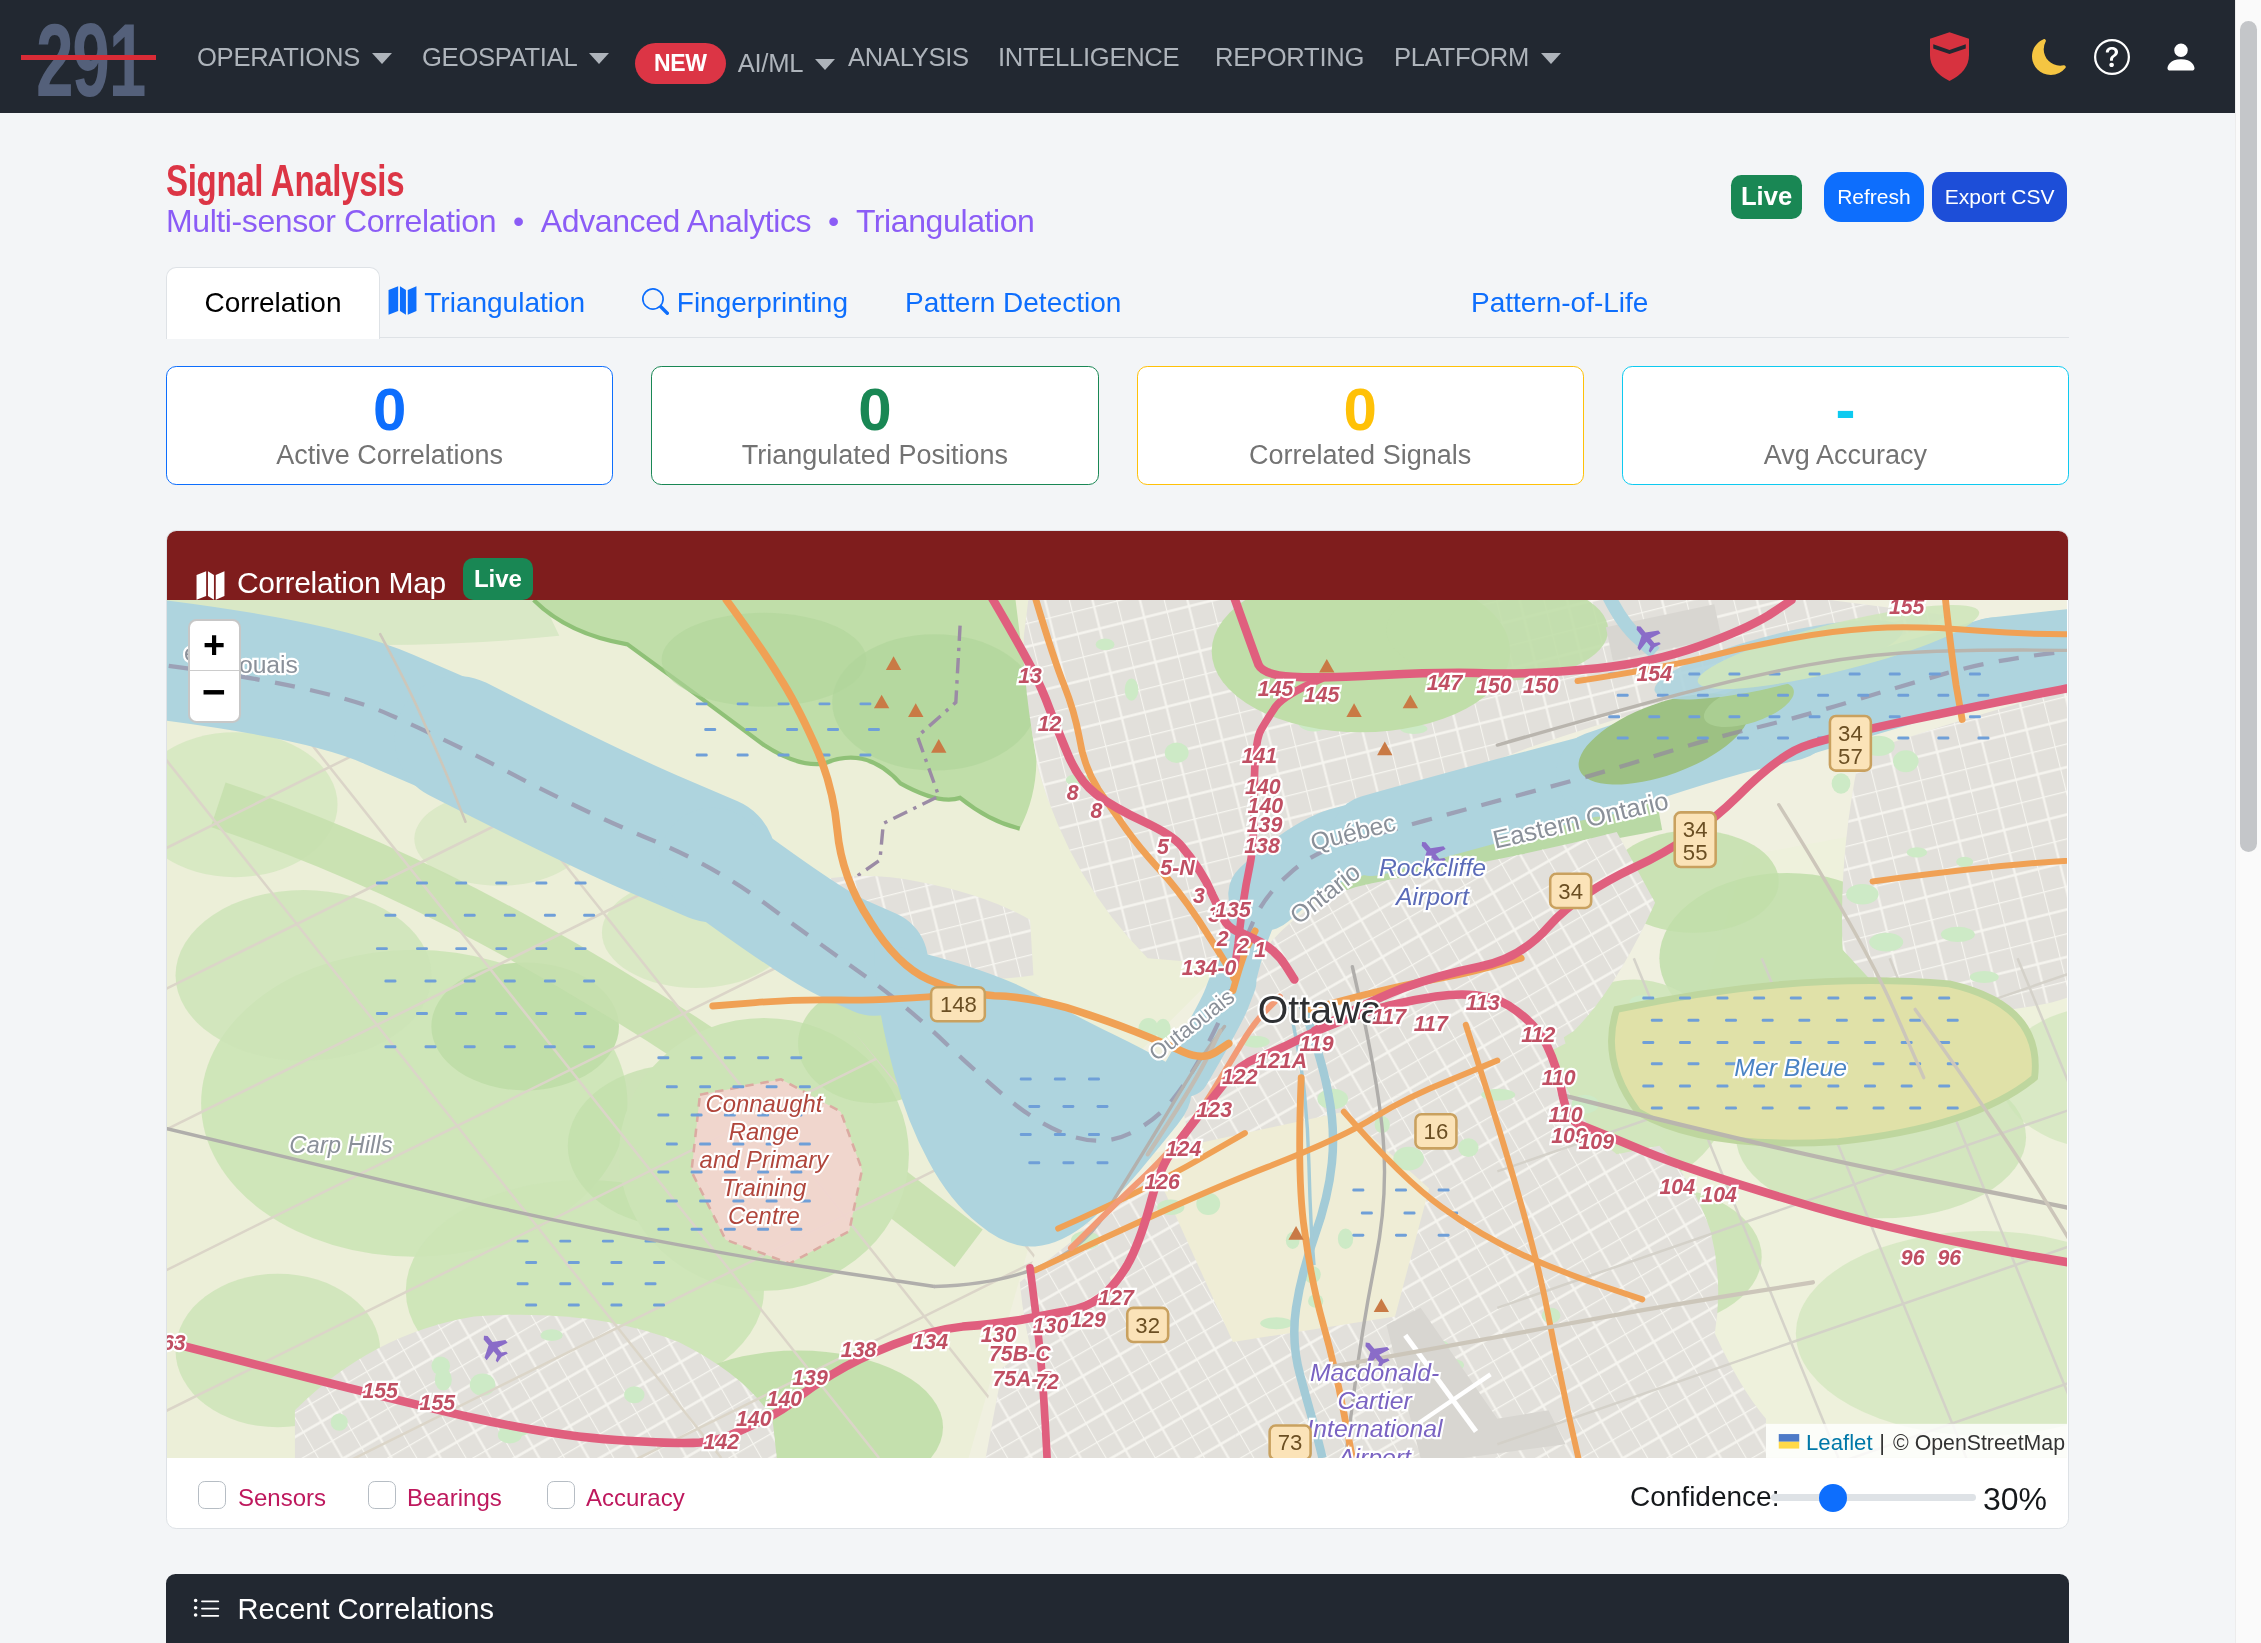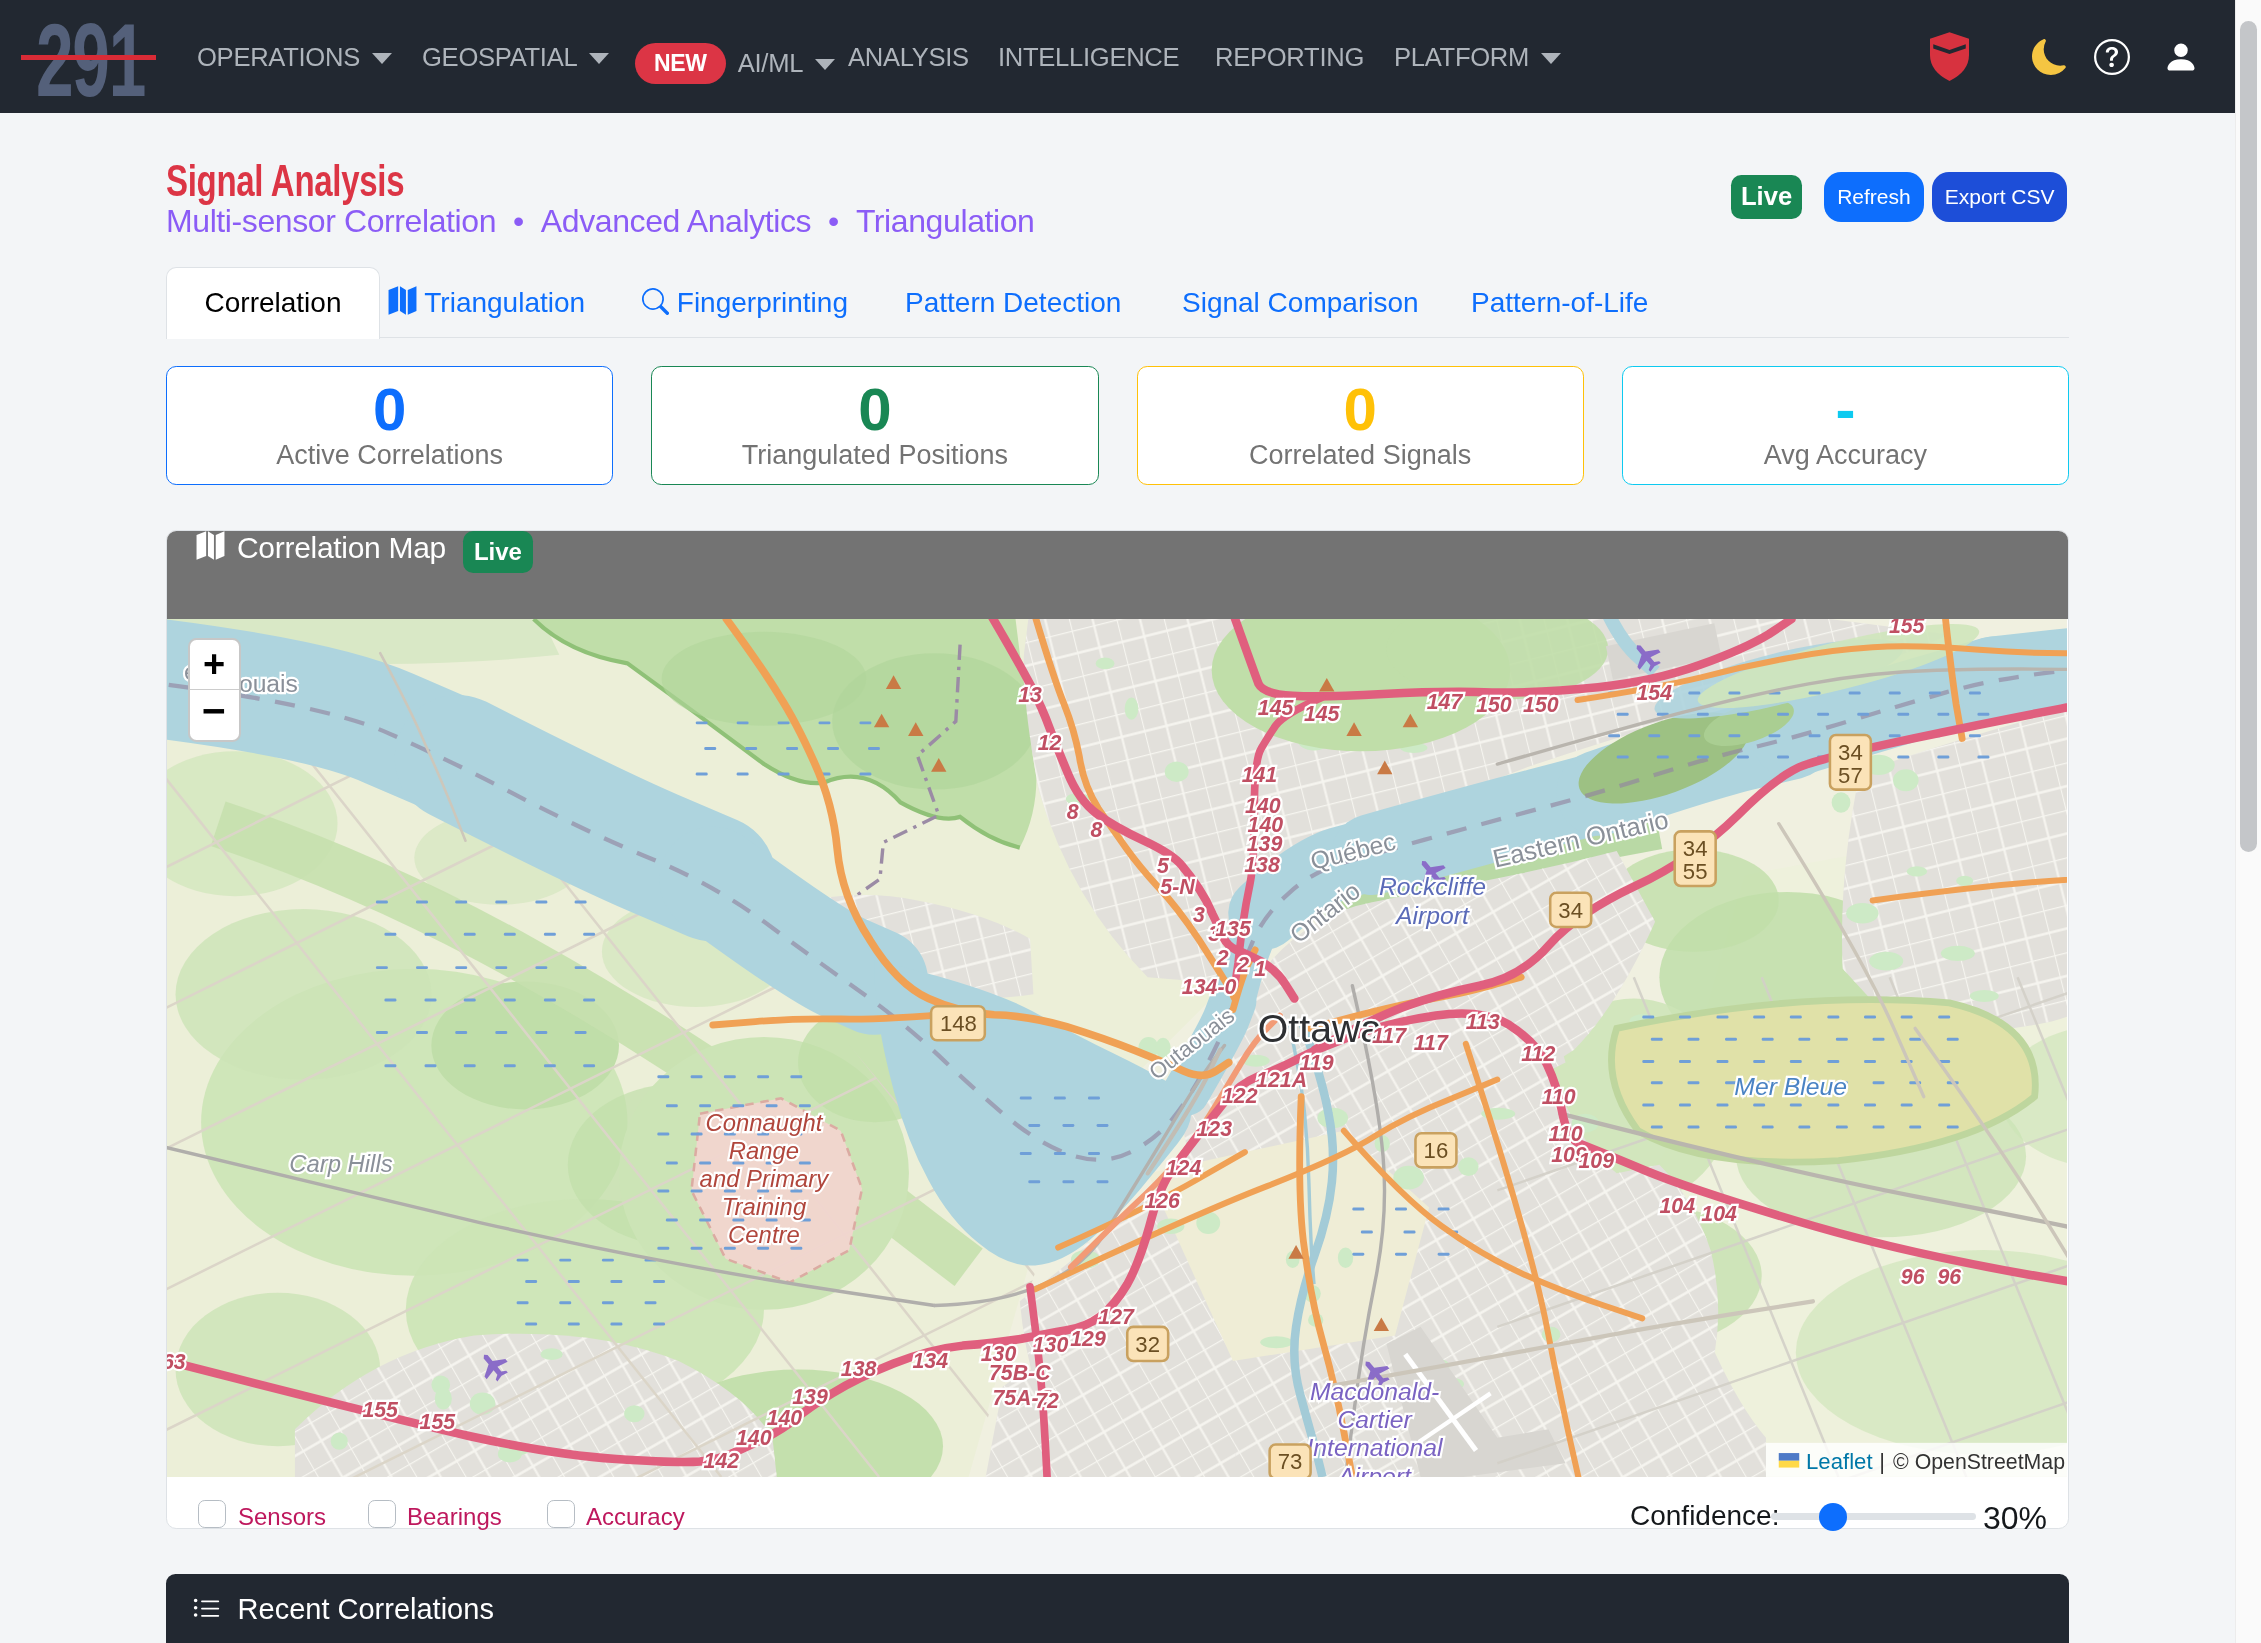--- a/index.html
+++ b/index.html
@@ -16,21 +16,21 @@
 .live{background:#198754;color:#fff;font-size:25.6px;font-weight:bold;padding:7.7px 10.2px;border-radius:10.2px}
 .btn{font-size:21px;color:#fff;padding:12.8px 12.8px;border-radius:17px}
 .tabs{position:absolute;left:0;top:154px;width:1903px;height:71px;border-bottom:1.7px solid #dee2e6}
 .tab{position:absolute;top:0;height:71px;font-size:28px;line-height:71px;color:#0d6efd;white-space:nowrap}
 .tabact{position:absolute;left:0;top:0;width:214px;height:72px;background:#fff;border:1.7px solid #dee2e6;border-bottom:0;border-radius:10.2px 10.2px 0 0;color:#000;text-align:center;font-size:28px;line-height:69px}
 .cards{position:absolute;left:0;top:253px;width:1903px;display:flex;gap:38px}
 .card{flex:1;height:119px;background:#fff;border-radius:10.2px;border:1.7px solid;text-align:center;padding-top:12px}
 .cnum{font-size:60px;font-weight:bold;line-height:61px}
 .clab{font-size:27px;color:#737373;margin-top:0px}
 .mapcard{position:absolute;left:0;top:417px;width:1903px;height:999px;background:#fff;border:0.9px solid #dee2e6;border-radius:10.2px}
-.mhead{height:88px;background:#737373;border-radius:9.4px 9.4px 0 0;color:#fff;display:flex;align-items:flex-start;padding-left:29px}
+.mhead{height:69px;background:#7f1d1d;border-radius:9.4px 9.4px 0 0;color:#fff;display:flex;align-items:flex-end;padding-left:29px}
 .mtitle{font-size:30px;margin-left:12px;letter-spacing:-0.3px}
 .mlive{background:#198754;color:#fff;font-size:24px;font-weight:bold;padding:6.8px 11px;border-radius:10.2px;margin-left:17px}
 .mapbox{position:relative;width:1900px;height:858px;overflow:hidden}
 .zoomctl{position:absolute;left:20.5px;top:19px;width:53px;height:104px;background:#fff;border:2.6px solid rgba(0,0,0,.22);border-radius:8.5px;z-index:5}
 .zoomctl .zp{height:50px;border-bottom:1.7px solid #ccc;text-align:center;font-size:38px;line-height:48px;color:#000;font-weight:bold}
 .zoomctl .zm{height:49px;text-align:center;font-size:41px;line-height:43px;color:#000;font-weight:bold}
 .mfoot{position:relative;height:71px}
 .cb{position:absolute;top:23px;width:28px;height:28px;background:#fff;border:1.7px solid #b6bdc4;border-radius:6.8px}
 .cblab{position:absolute;top:26px;font-size:24px;color:#be185d}
 .conf{position:absolute;top:23px;font-size:28px;color:#15181b}
@@ -84,21 +84,20 @@
  </div>
  <div class="tabs">
   <div class="tabact">Correlation</div>
   <div class="tab" style="left:222px"><svg width="29" height="29" viewBox="0 0 16 16" fill="#0d6efd" style="vertical-align:-3.4px">
           <path d="M5.6 0.2 L0.3 2.2 L0.3 15.8 L5.6 13.8 Z M6.6 0.2 L9.9 2.2 L9.9 15.8 L6.6 13.8 Z M10.9 2.2 L15.7 0.2 L15.7 13.8 L10.9 15.8 Z"></path>
         </svg> Triangulation</div>
   <div class="tab" style="left:476px"><svg width="27" height="27" viewBox="0 0 16 16" fill="#0d6efd" style="vertical-align:-3.4px">
           <path d="M11.742 10.344a6.5 6.5 0 1 0-1.397 1.398h-.001c.03.04.062.078.098.115l3.85 3.85a1 1 0 0 0 1.415-1.414l-3.85-3.85a1.007 1.007 0 0 0-.115-.1zM12 6.5a5.5 5.5 0 1 1-11 0 5.5 5.5 0 0 1 11 0z"></path>
         </svg> Fingerprinting</div>
   <div class="tab" style="left:739px">Pattern Detection</div>
-  <div class="tab" style="left:1016px">Signal Comparison</div>
   <div class="tab" style="left:1305px">Pattern-of-Life</div>
  </div>
  <div class="cards">
   <div class="card" style="border-color:#0d6efd">
         <div class="cnum" style="color:#0d6efd">0</div>
         <div class="clab">Active Correlations</div>
       </div>
   <div class="card" style="border-color:#198754">
         <div class="cnum" style="color:#198754">0</div>
         <div class="clab">Triangulated Positions</div>

